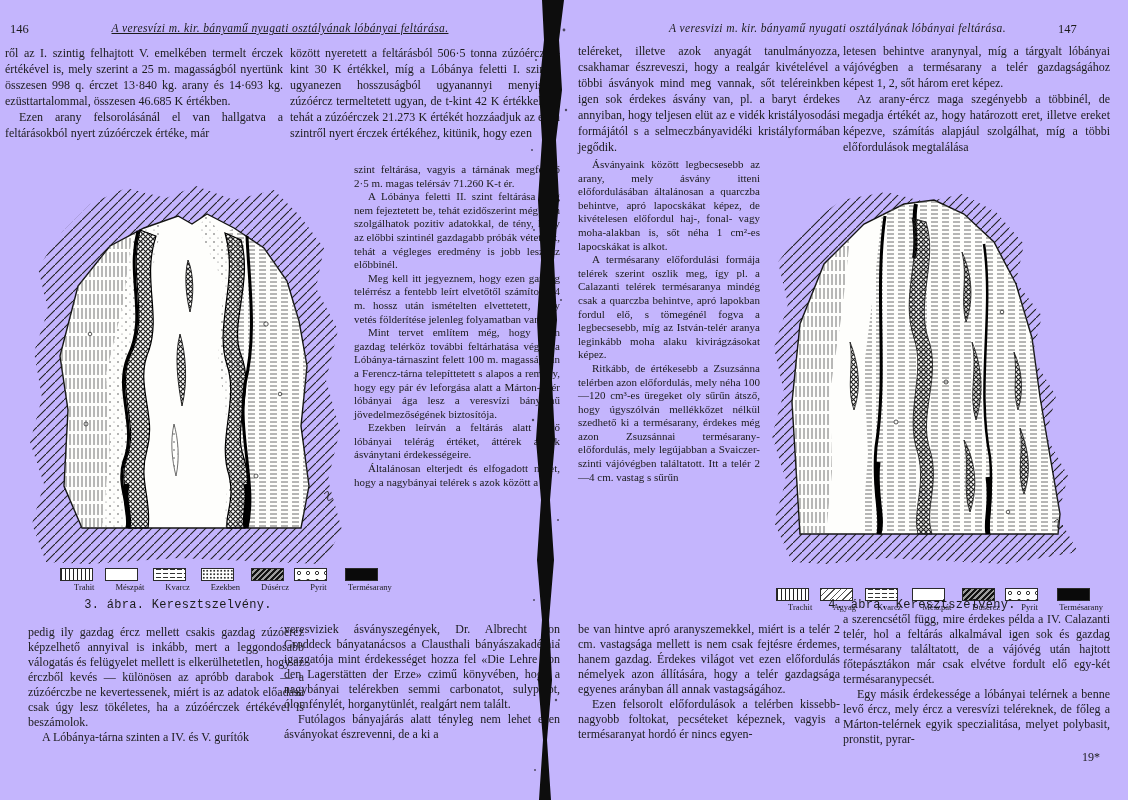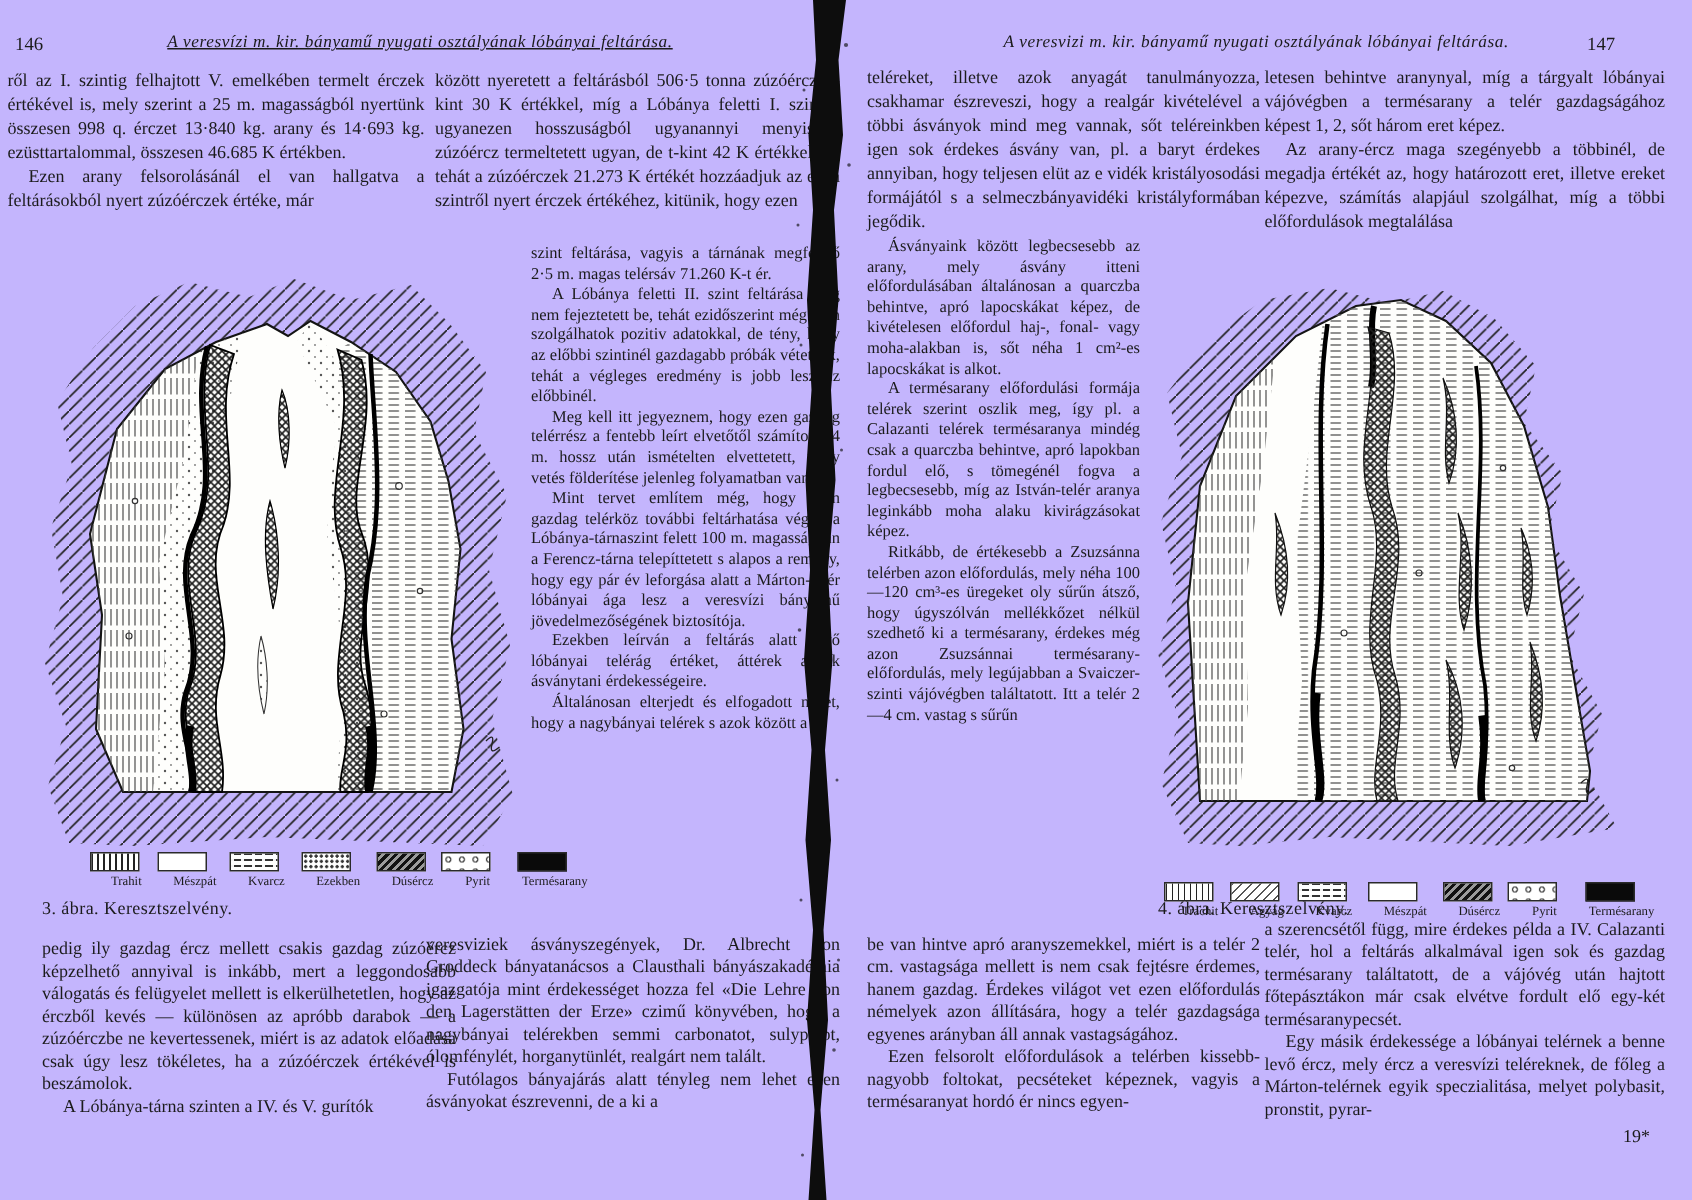--- a/index.html
+++ b/index.html
@@ -7,21 +7,21 @@
     position:relative;width:1128px;height:800px;background:#c4b5fd;
     overflow:hidden;font-family:"Liberation Serif",serif;color:#1b1b1b;
   }
   .tblock{position:absolute;text-align:justify;font-size:12px;line-height:16px;}
   .tblock p{margin:0;text-indent:14px;}
   .tblock p.cont{text-indent:0;}
   .narrow{font-size:11px;line-height:13.6px;}
   .btm{line-height:15px;}
   .runhead{position:absolute;font-style:italic;font-size:11.5px;letter-spacing:.4px;text-align:center;white-space:nowrap;}
   .pagenum{position:absolute;font-size:12.5px;}
-  .figcap{position:absolute;font-size:12px;letter-spacing:.3px;}
+  .figcap{position:absolute;text-align:center;font-size:12px;letter-spacing:.3px;font-family:Liberation Mono, monospace;}
   .legend{position:absolute;display:flex;gap:5px;align-items:flex-start;}
   .li{display:flex;flex-direction:column;align-items:center;}
   .sw{width:33px;height:13px;border:1px solid #2a2a2a;background:#fff;box-sizing:border-box;}
   .sw-vert{background-image:repeating-linear-gradient(90deg,#222 0 1px,transparent 1px 4px);}
   .sw-blank{background:#fff;}
   .sw-hdash{background-image:repeating-linear-gradient(90deg,rgba(255,255,255,.95) 0 2px,transparent 2px 7px),repeating-linear-gradient(180deg,#333 0 1px,transparent 1px 4px);}
   .sw-stip{background-image:radial-gradient(#333 0.9px,transparent 1.1px);background-size:3.5px 3.5px;}
   .sw-agyag{background-image:repeating-linear-gradient(135deg,#555 0 1px,transparent 1px 4.5px);}
   .sw-dus{background-image:repeating-linear-gradient(135deg,#111 0 2px,#9a9a9a 2px 4px);}
   .sw-pyrit{background-image:radial-gradient(circle 2.1px at 4px 4px,#fff 1.1px,#333 1.3px 1.9px,transparent 2.2px);background-size:9px 8px;}

